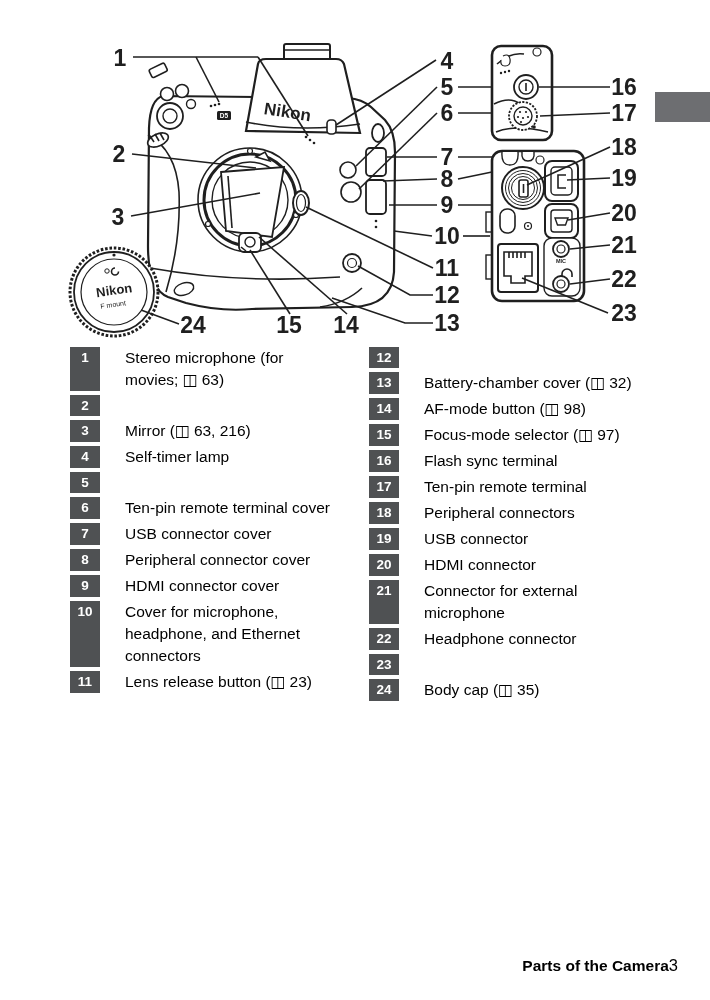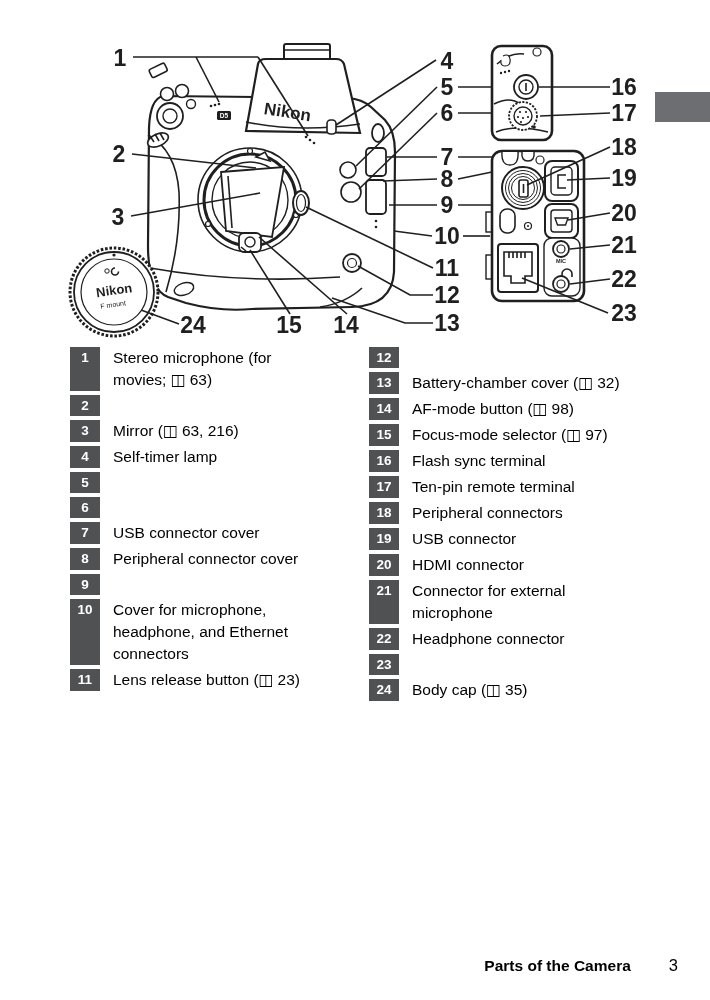--- a/index.html
+++ b/index.html
@@ -16,25 +16,25 @@
   .legend{position:absolute;left:70px;top:347px;display:flex;gap:14px;}
   .legend-col{display:flex;flex-direction:column;}
   .legend-col.left{width:285px;}
   .legend-col.right{width:292px;}
   .item{display:flex;align-items:stretch;margin-bottom:4px;}
   .badge{
     flex:none;width:30px;background:#4f5153;color:#fff;
     font-weight:bold;font-size:13.5px;text-align:center;line-height:21px;
   }
   .label{
-    margin-left:13px;font-size:15.5px;line-height:22px;white-space:pre-line;
+    margin-left:25px;font-size:15.5px;line-height:22px;white-space:pre-line;
     padding-top:0;
   }
   .footer{
-    position:absolute;top:956px;right:32px;display:flex;align-items:baseline;gap:38px;
+    position:absolute;top:956px;right:32px;display:flex;align-items:baseline;
   }
   .footer-title{font-weight:bold;font-size:15.5px;}
   .footer-page{font-size:16.5px;}
 </style>
 </head>
 <body>
 
 <div class="page">
 
   <div class="side-tab"></div>
@@ -283,31 +283,33 @@
         </div>
       <div class="item">
           <span class="badge">4</span>
           <span class="label">Self-timer lamp</span>
         </div>
       <div class="item">
           <span class="badge">5</span>
         </div>
       <div class="item">
           <span class="badge">6</span>
+          <span class="label">Ten-pin remote terminal cover</span>
         </div>
       <div class="item">
           <span class="badge">7</span>
           <span class="label">USB connector cover</span>
         </div>
       <div class="item">
           <span class="badge">8</span>
           <span class="label">Peripheral connector cover</span>
         </div>
       <div class="item">
           <span class="badge">9</span>
+          <span class="label">HDMI connector cover</span>
         </div>
       <div class="item">
           <span class="badge">10</span>
           <span class="label">Cover for microphone,
 headphone, and Ethernet
 connectors</span>
         </div>
       <div class="item">
           <span class="badge">11</span>
           <span class="label">Lens release button (◫ 23)</span>

